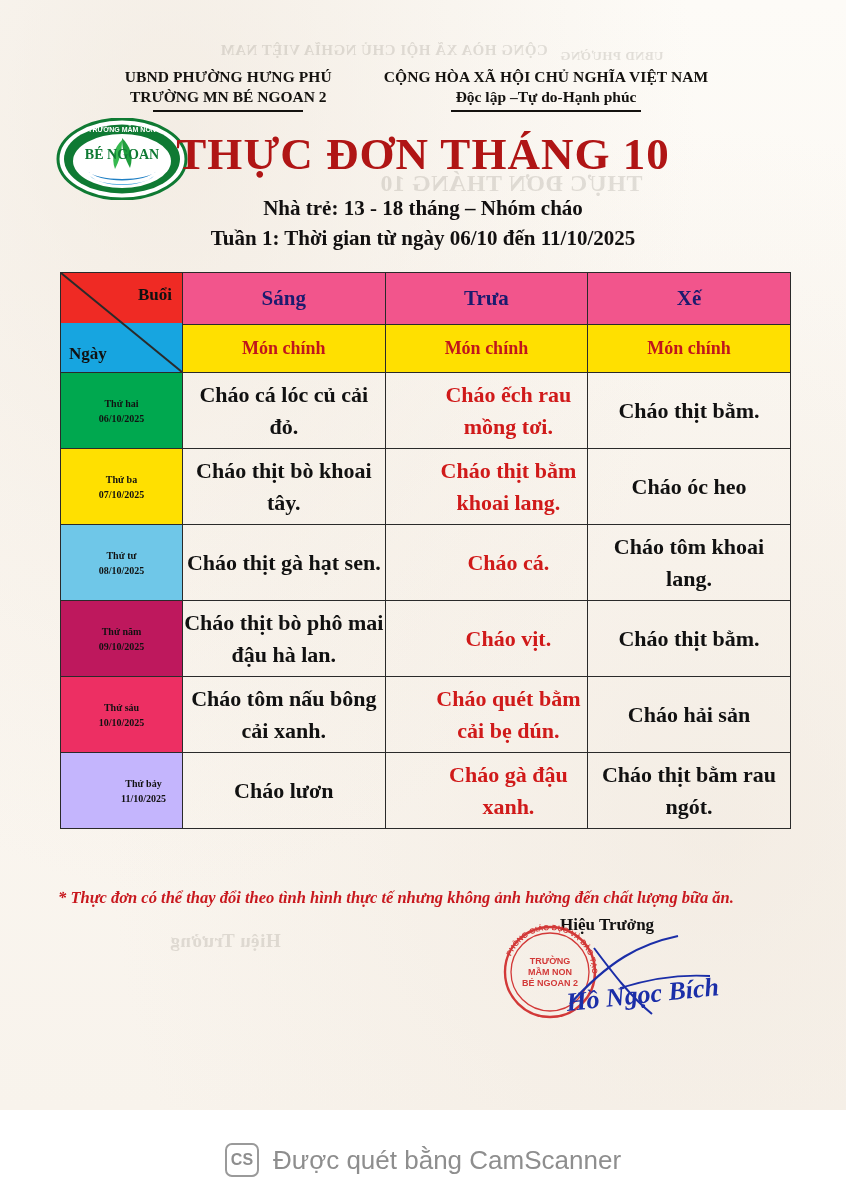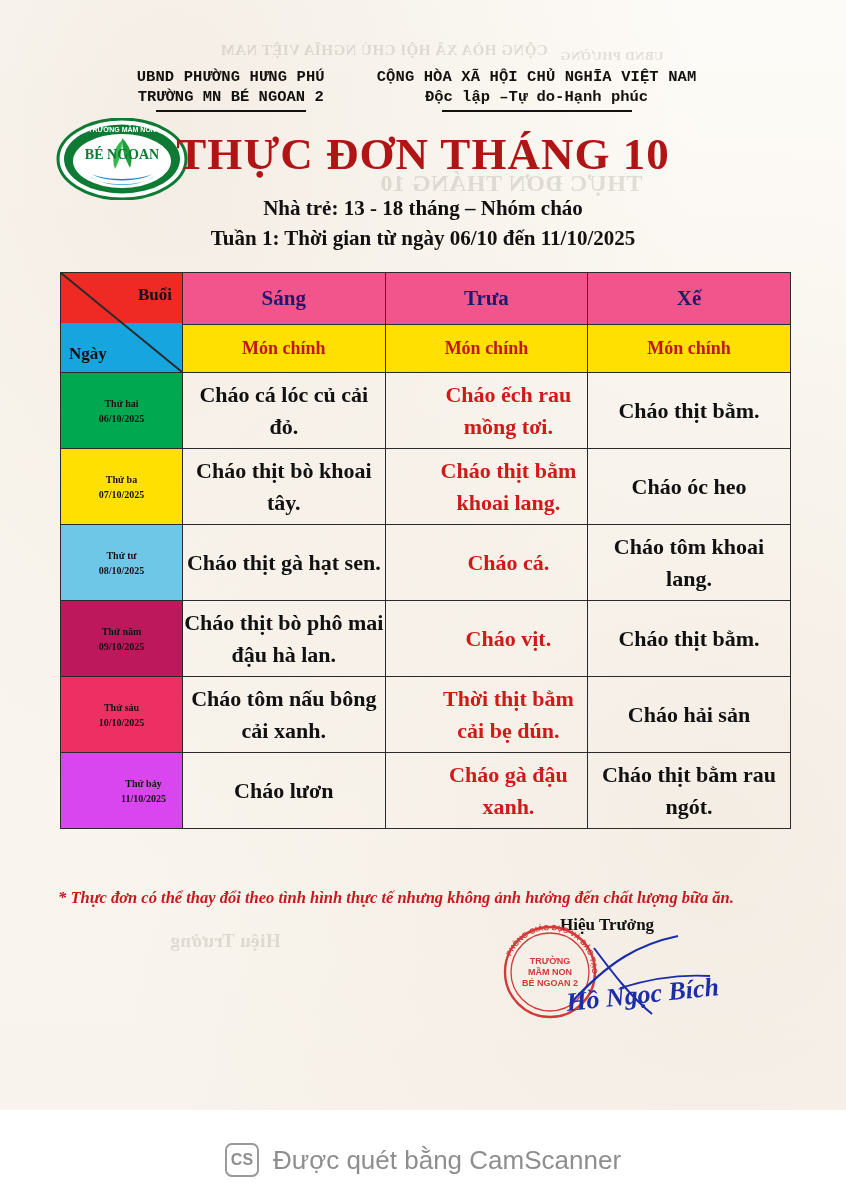--- a/index.html
+++ b/index.html
@@ -43,21 +43,20 @@
     letter-spacing: .5px;
   }
 
   
   .header {
     position: absolute;
     top: 68px; left: 0; width: 833px;
     display: flex;
     justify-content: center;
     gap: 52px;
-    font-family: Liberation Mono, monospace;
   }
   .hdr-col { text-align: center; }
   .hdr-line1 {
     font-size: 15.5px; font-weight: bold; letter-spacing: .1px;
     color: #14120f;
   }
   .hdr-line2 {
     font-size: 15.5px; font-weight: bold; margin-top: 2px;
     color: #14120f;
   }
@@ -338,25 +337,25 @@
           </tr>
           <tr class="row-body">
             <td class="day-cell" style="background: #be185d;"><span>Thứ năm</span><span class="d2">09/10/2025</span></td>
             <td class="dish">Cháo thịt bò phô mai đậu hà lan.</td>
             <td class="dish red">Cháo vịt.</td>
             <td class="dish">Cháo thịt bằm.</td>
           </tr>
           <tr class="row-body">
             <td class="day-cell" style="background: rgb(237, 47, 99);"><span>Thứ sáu</span><span class="d2">10/10/2025</span></td>
             <td class="dish">Cháo tôm nấu bông cải xanh.</td>
-            <td class="dish red">Thời thịt bằm cải bẹ dún.</td>
+            <td class="dish red">Cháo quét bằm cải bẹ dún.</td>
             <td class="dish">Cháo hải sản</td>
           </tr>
           <tr class="row-body">
-            <td class="day-cell" style="background: #d946ef; padding-left: 44px;"><span>Thứ bảy</span><span class="d2">11/10/2025</span></td>
+            <td class="day-cell" style="background: #c4b5fd; padding-left: 44px;"><span>Thứ bảy</span><span class="d2">11/10/2025</span></td>
             <td class="dish">Cháo lươn</td>
             <td class="dish red">Cháo gà đậu xanh.</td>
             <td class="dish">Cháo thịt bằm rau ngót.</td>
           </tr>
         </tbody>
     </table>
   </div>
 
   <div class="note">* Thực đơn có thể thay đổi theo tình hình thực tế nhưng không ảnh hưởng đến chất lượng bữa ăn.</div>
 

